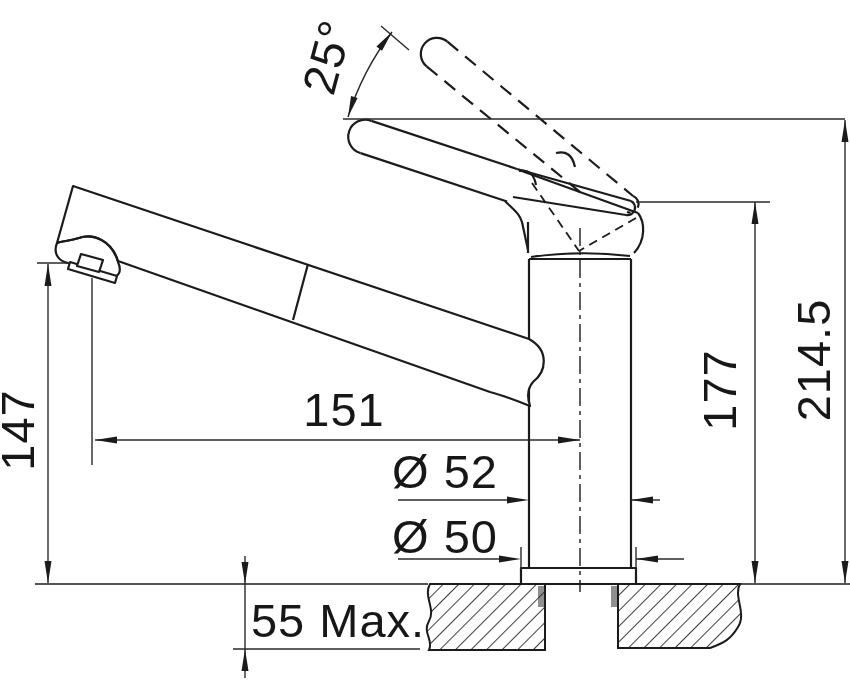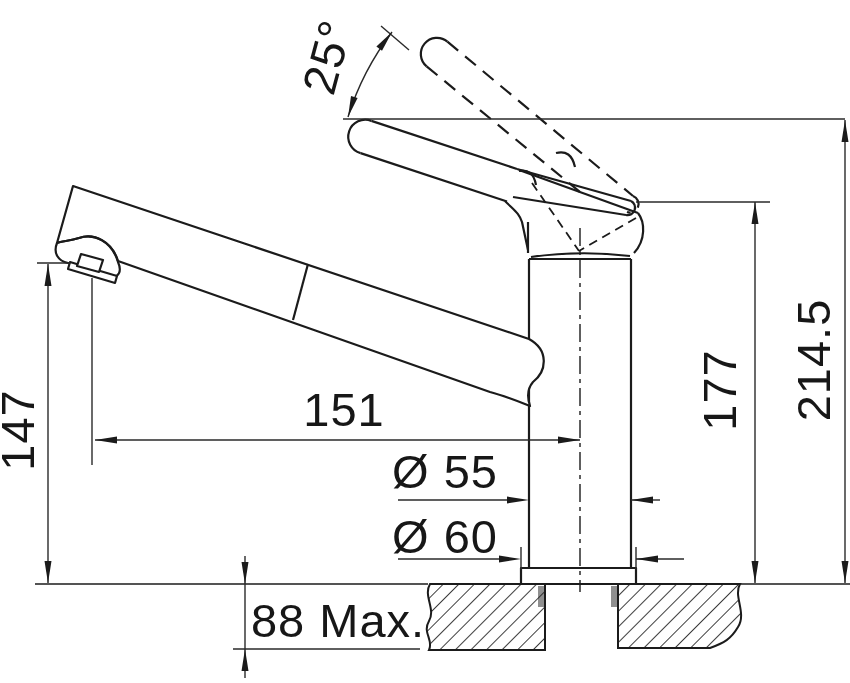--- a/index.html
+++ b/index.html
@@ -143,23 +143,23 @@
     <polygon points="245,649 241.5,671 248.5,671"></polygon>
   </g>
 </svg>
 
 <div class="dim-label rot75" style="left:327px;top:57px">25°</div>
 
 <div class="dim-label rot90" style="left:17px;top:430px">147</div>
 
 <div class="dim-label" style="left:344px;top:409px">151</div>
 
-<div class="dim-label" style="left:445px;top:471px">Ø 55</div>
+<div class="dim-label" style="left:445px;top:471px">Ø 52</div>
 
-<div class="dim-label" style="left:445px;top:536px">Ø 60</div>
+<div class="dim-label" style="left:445px;top:536px">Ø 50</div>
 
 <div class="dim-label rot90" style="left:719px;top:390px">177</div>
 
 <div class="dim-label rot90" style="left:813px;top:360px">214.5</div>
 
-<div class="dim-label" style="left:338px;top:620px">88 Max.</div>
+<div class="dim-label" style="left:338px;top:620px">55 Max.</div>
 
 </div>
 
 </body></html>

